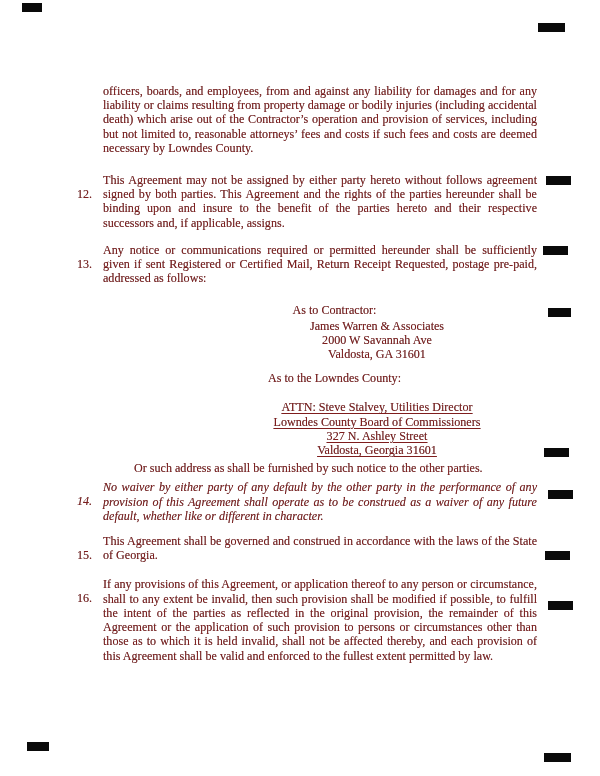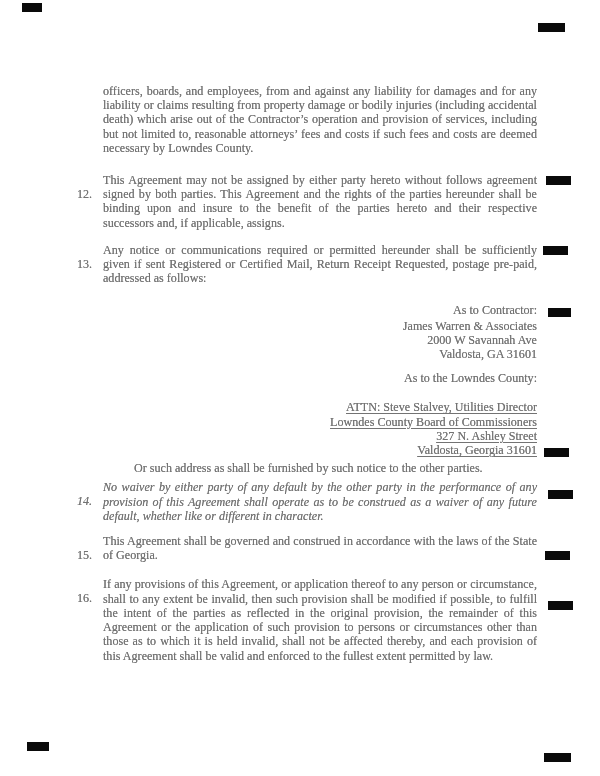--- a/index.html
+++ b/index.html
@@ -5,35 +5,35 @@
   html, body { margin: 0; padding: 0; background: #ffffff; }
   .page {
     position: relative;
     width: 600px;
     height: 776px;
     background: #ffffff;
     overflow: hidden;
     font-family: "Liberation Serif", "DejaVu Serif", serif;
     font-size: 12.1px;
     line-height: 14.2px;
-    color: #737373;
+    color: #7f1d1d;
     text-shadow: 0 0 0.5px rgba(40,40,40,0.55);
   }
   .content {
     position: absolute;
     left: 103px;
     top: 84px;
     width: 434px;
   }
   .para { margin: 0; text-align: justify; }
   .clause { position: relative; }
   .clause .num { position: absolute; left: -26px; top: 14px; }
-  .label { margin: 0; margin-left: 29px; text-align: right; }
+  .label { margin: 0; margin-left: 29px; text-align: center; }
   .addr { margin: 0; margin-left: 114px; }
-  .addr p { margin: 0; text-align: right; }
+  .addr p { margin: 0; text-align: center; }
   .addr.underlined p { text-decoration: underline; text-underline-offset: 2px; }
   .fallback { margin: 0; margin-left: 31px; text-align: left; }
   
   .mb18 { margin-bottom: 18px; }
   .mb17 { margin-bottom: 5px; }
   .mb15 { margin-bottom: 15px; }
   .mb14 { margin-bottom: 18px; }
   .mb13 { margin-bottom: 13px; }
   .mb11 { margin-bottom: 11px; font-style: italic; }
   .mb10 { margin-bottom: 10px; }

